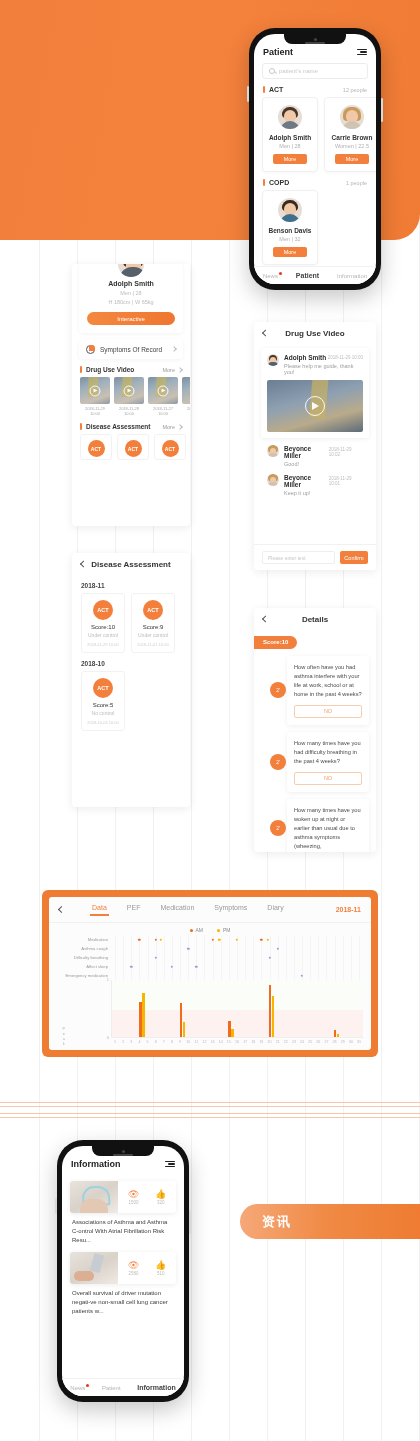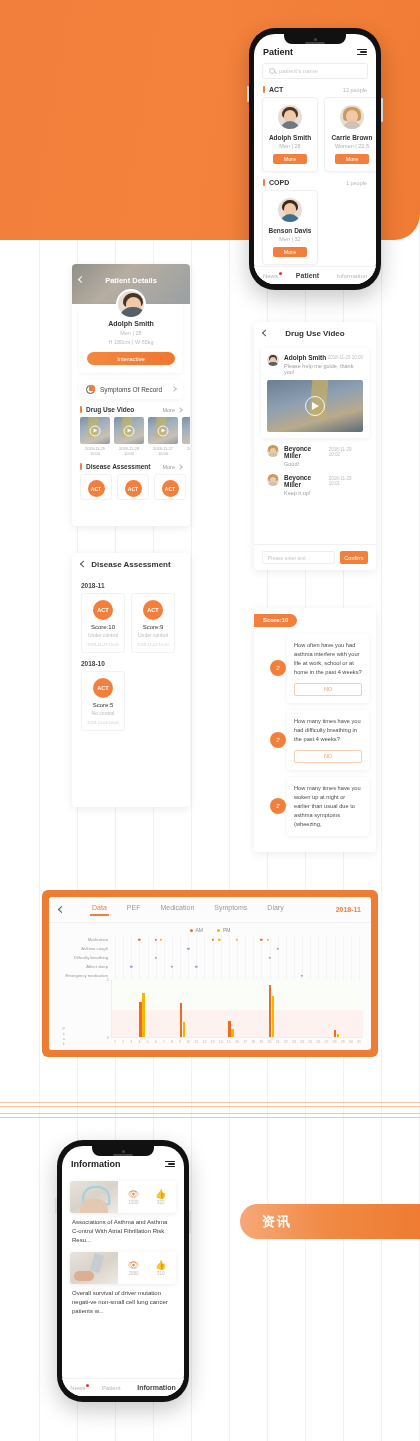--- a/index.html
+++ b/index.html
@@ -427,26 +427,20 @@
         <div class="tb">
           <span>News</span><i class="badge"></i>
         </div>
         <div class="tb on">Patient</div>
         <div class="tb">Information</div>
       </div>
     </div>
   </div>
 
   <div class="card" id="card-details">
-    <div class="pd-hero">
-      <span class="bk">
-          <i class="chev-l"></i>
-        </span>
-      <div class="ttl">Patient Details</div>
-    </div>
     <div class="pd-card-in">
       <div class="pd-avatar">
         <i class="hair" style="position:absolute;left:5px;top:2px;width:20px;height:14px;border-radius:10px 10px 5px 5px;background:#4a3627;"></i>
         <i class="face" style="position:absolute;left:8px;top:6px;width:15px;height:17px;border-radius:8px;background:#f0c9a8;"></i>
         <i class="body" style="position:absolute;left:1px;bottom:-3px;width:28px;height:13px;border-radius:14px 14px 0 0;background:#55606b;"></i>
       </div>
       <div class="pd-name">Adolph Smith</div>
       <div class="pd-meta">Men | 28</div>
       <div class="pd-meta">H 180cm | W 65kg</div>
       <button class="btn-interactive">Interactive</button>
@@ -606,20 +600,26 @@
       <div class="assess-c">
         <div class="badge2">ACT</div>
         <div class="sc">Score:5</div>
         <div class="st">No control</div>
         <div class="dt">2018-10-04 10:00</div>
       </div>
     </div>
   </div>
 
   <div class="card" id="card-quest">
+    <div class="card-head">
+      <span class="bk">
+          <i class="chev-l"></i>
+        </span>
+      <span>Details</span>
+    </div>
     <div style="padding-left:0;">
       <span class="score-pill">Score:10</span>
     </div>
 
     <div class="q-item">
       <span class="q-circ">2'</span>
       <div class="q-body">
         <div class="q-text">How often have you had asthma interfere with your life at work, school or at home in the past 4 weeks?</div>
         <div class="q-ans">NO</div>
       </div>

